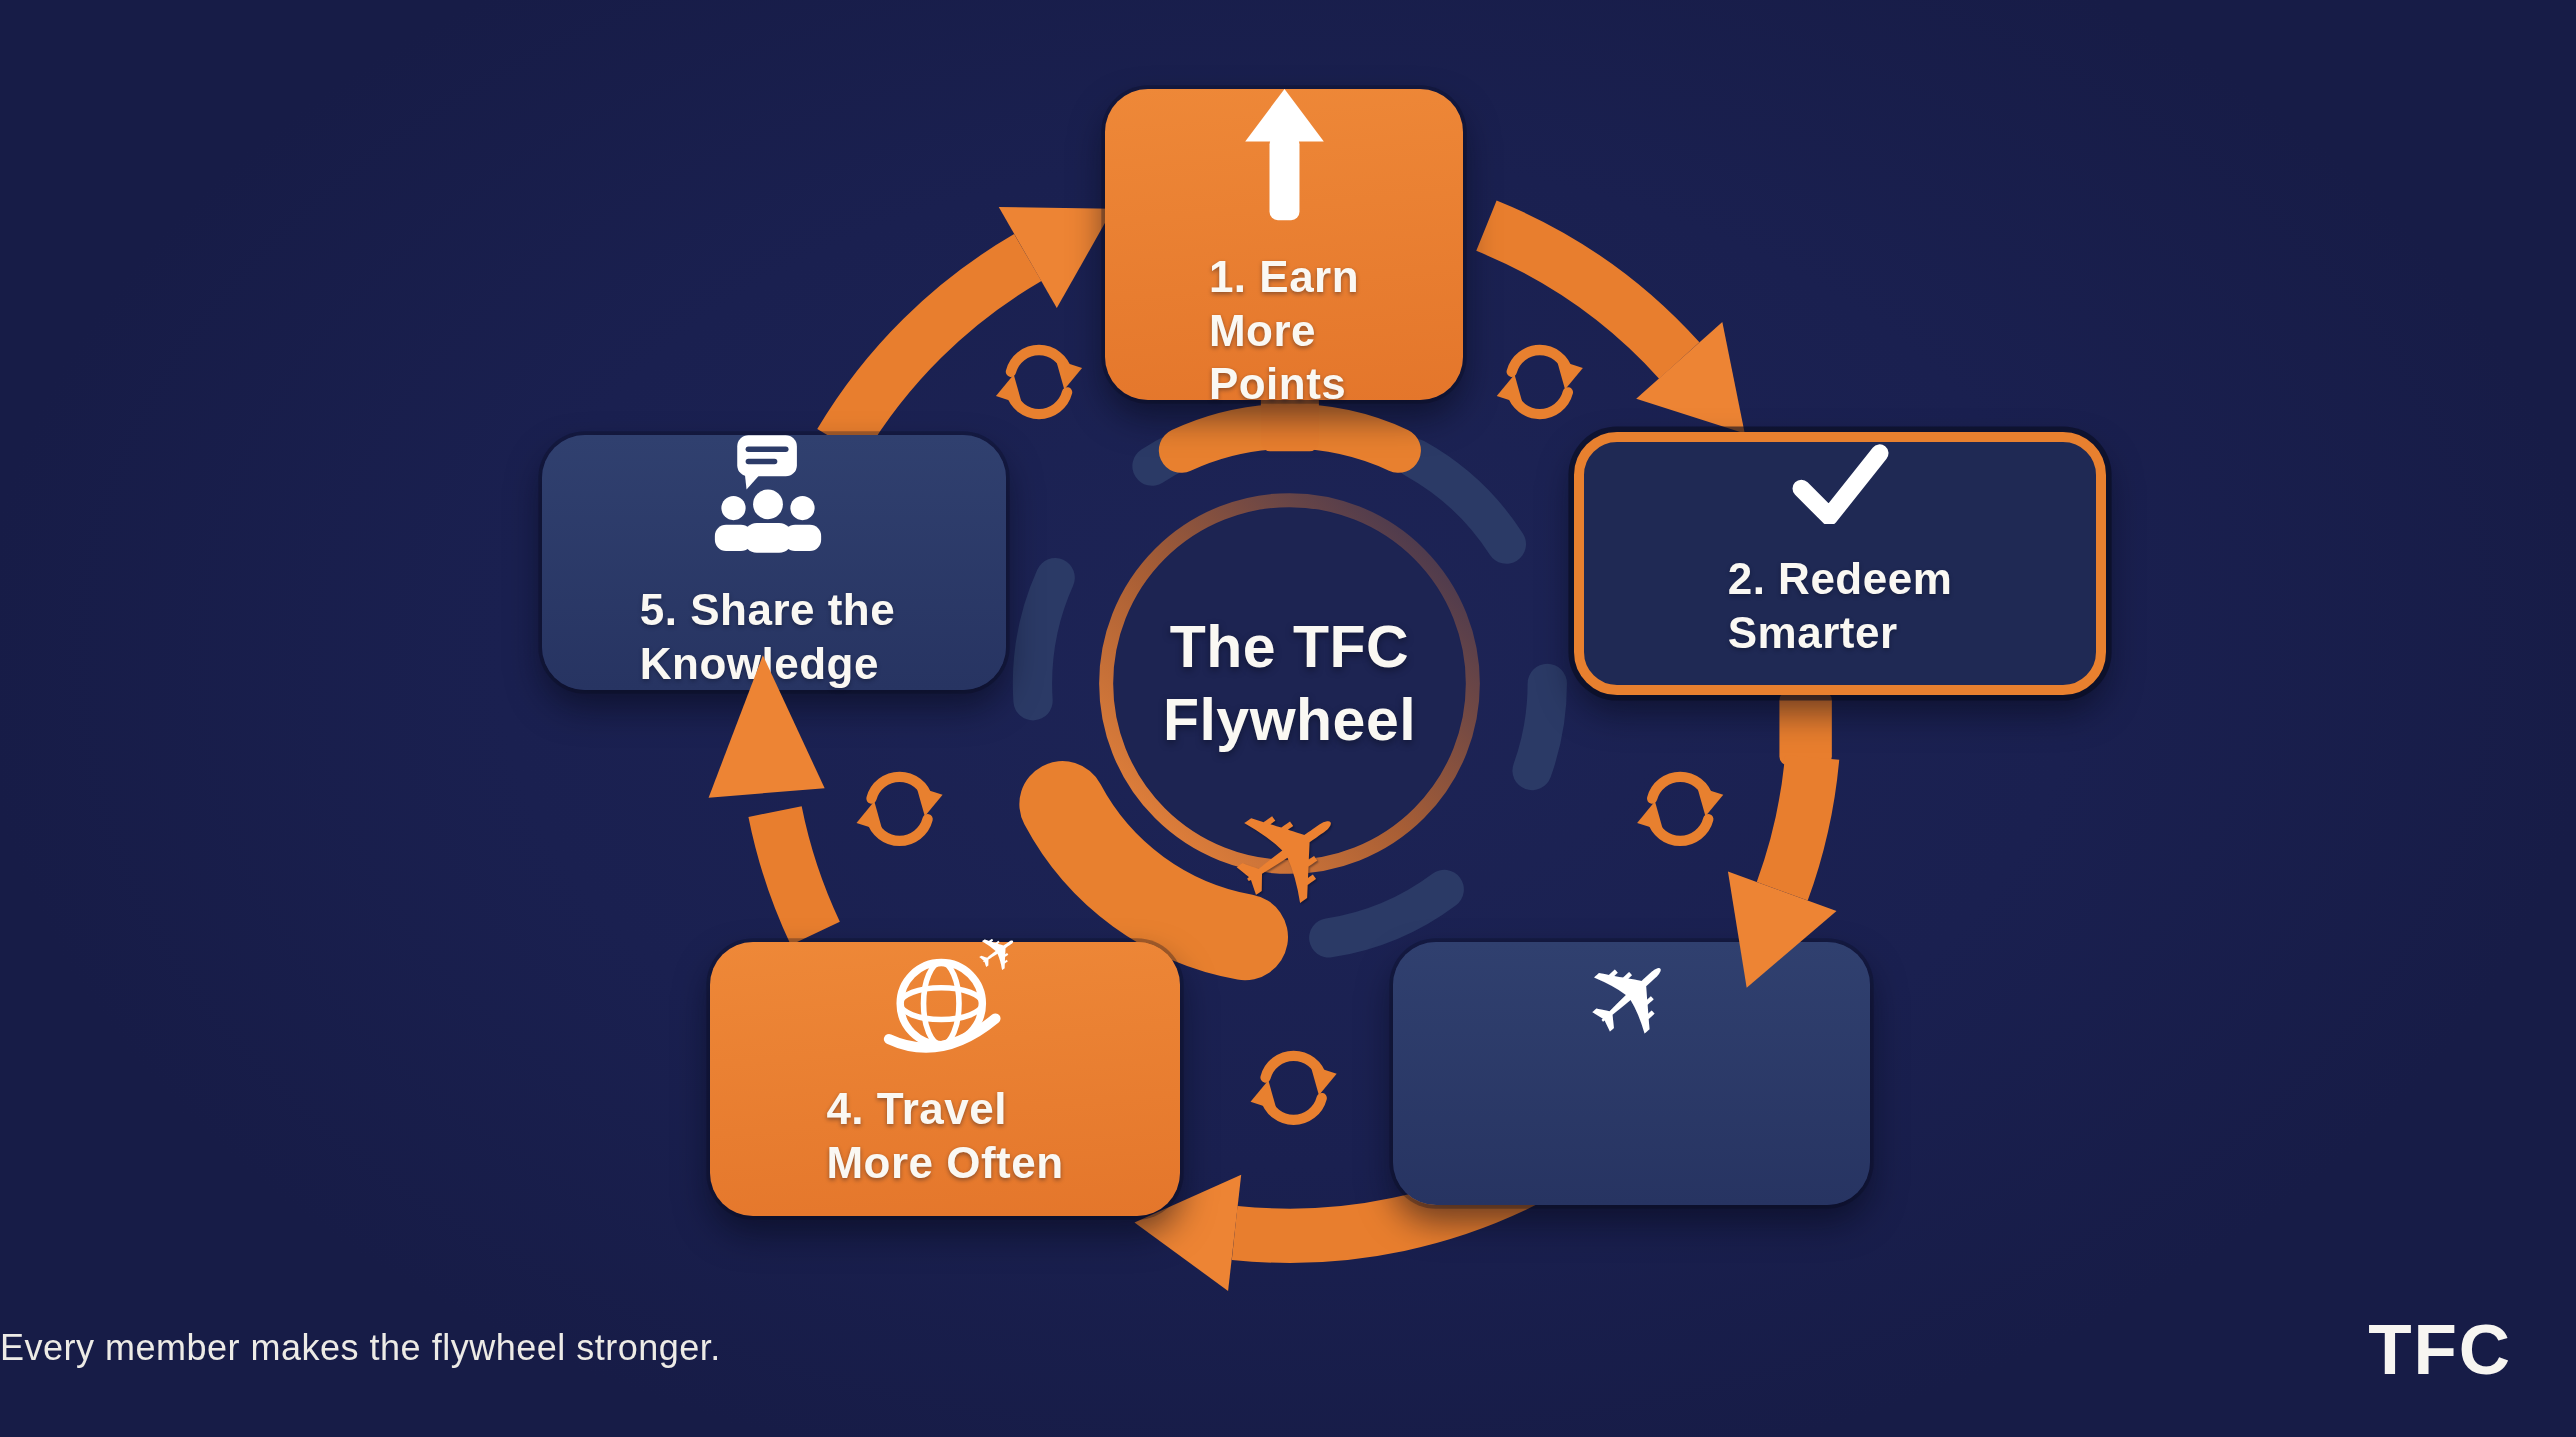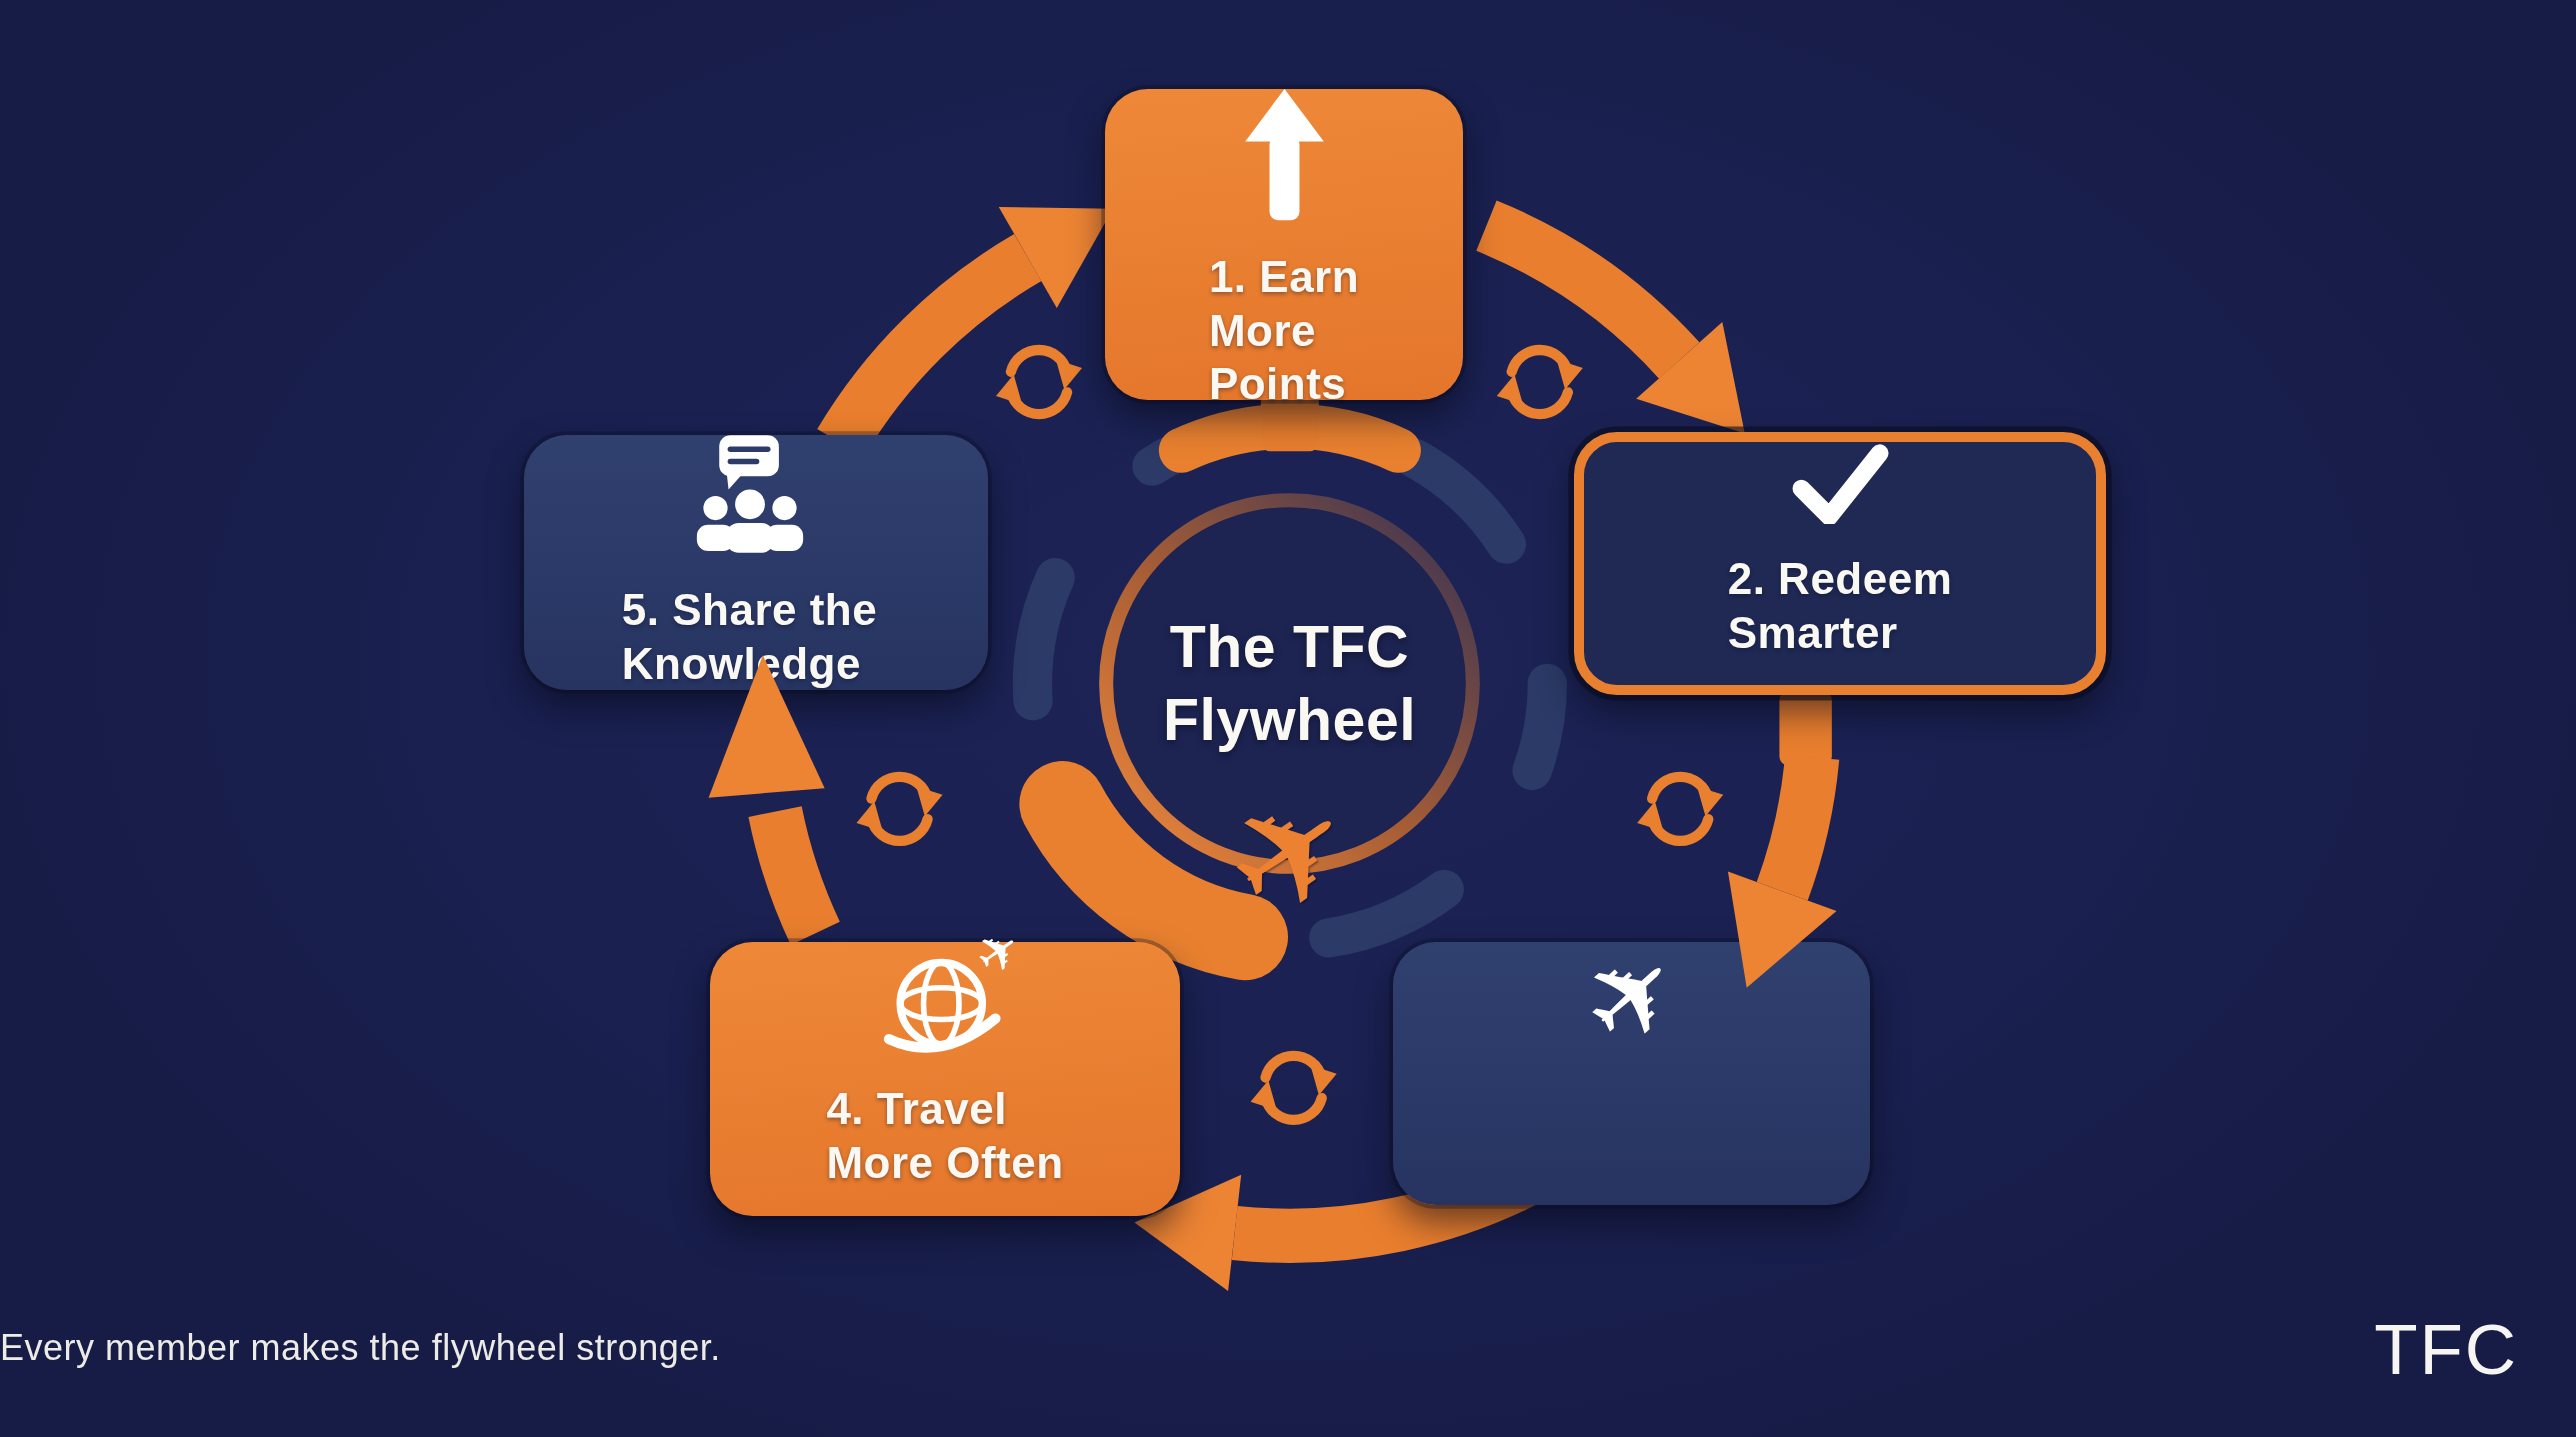--- a/index.html
+++ b/index.html
@@ -67,42 +67,42 @@
     color: #FAF8F3; letter-spacing: 0.5px;
     white-space: pre-line;
     text-shadow: 0 1.9px 4.7px rgba(10,14,34,0.4);
   }
   .step .ic { flex: 0 0 auto; display: flex; align-items: center; justify-content: center; position: relative; }
 
   #step1 { left: 1105px; top:   89px; width: 358px; height: 311px; }
   #step2 { left: 1574px; top:  432px; width: 532px; height: 263px; }
   #step3 { left: 1393px; top: 942px; width: 477px; height: 263px; }
   #step4 { left:  710px; top: 942px; width: 470px; height: 274px; }
-  #step5 { left:  524px; top:  435px; width: 464px; height: 255px; padding-left: 21px; }
+  #step5 { left:  542px; top:  435px; width: 464px; height: 255px; padding-left: 21px; }
 
   .plane-glyph-white {
     display: inline-block; width: 118px; text-align: center;
     font-size: 110px; line-height: 1; color: #FFFFFF;
     transform: rotate(-42deg);
   }
   .mini-plane {
     position: absolute; right: -13px; top: -15px;
     font-size: 51px; line-height: 1; color: #FFFFFF;
     transform: rotate(-35deg);
   }
 
   
   .caption {
     position: absolute; left: 0; top: 1327px; width: 100%; z-index: 4;
     text-align: left;
     font-size: 36px; color: #EDEBE6; letter-spacing: 0.5px;
   }
   .logo {
-    position: absolute; right: 58px; top: 1309px; z-index: 4;
-    font-size: 71px; font-weight: normal; letter-spacing: 1.9px;
+    position: absolute; right: 64px; top: 1309px; z-index: 4;
+    font-size: 71px; font-weight: bold; letter-spacing: 1.9px;
     color: #F7F5F1;
   }
 </style>
 </head>
 <body>
 
 <div class="stage">
 
   <svg class="under-layer" viewBox="0 0 2752 1536">
 

